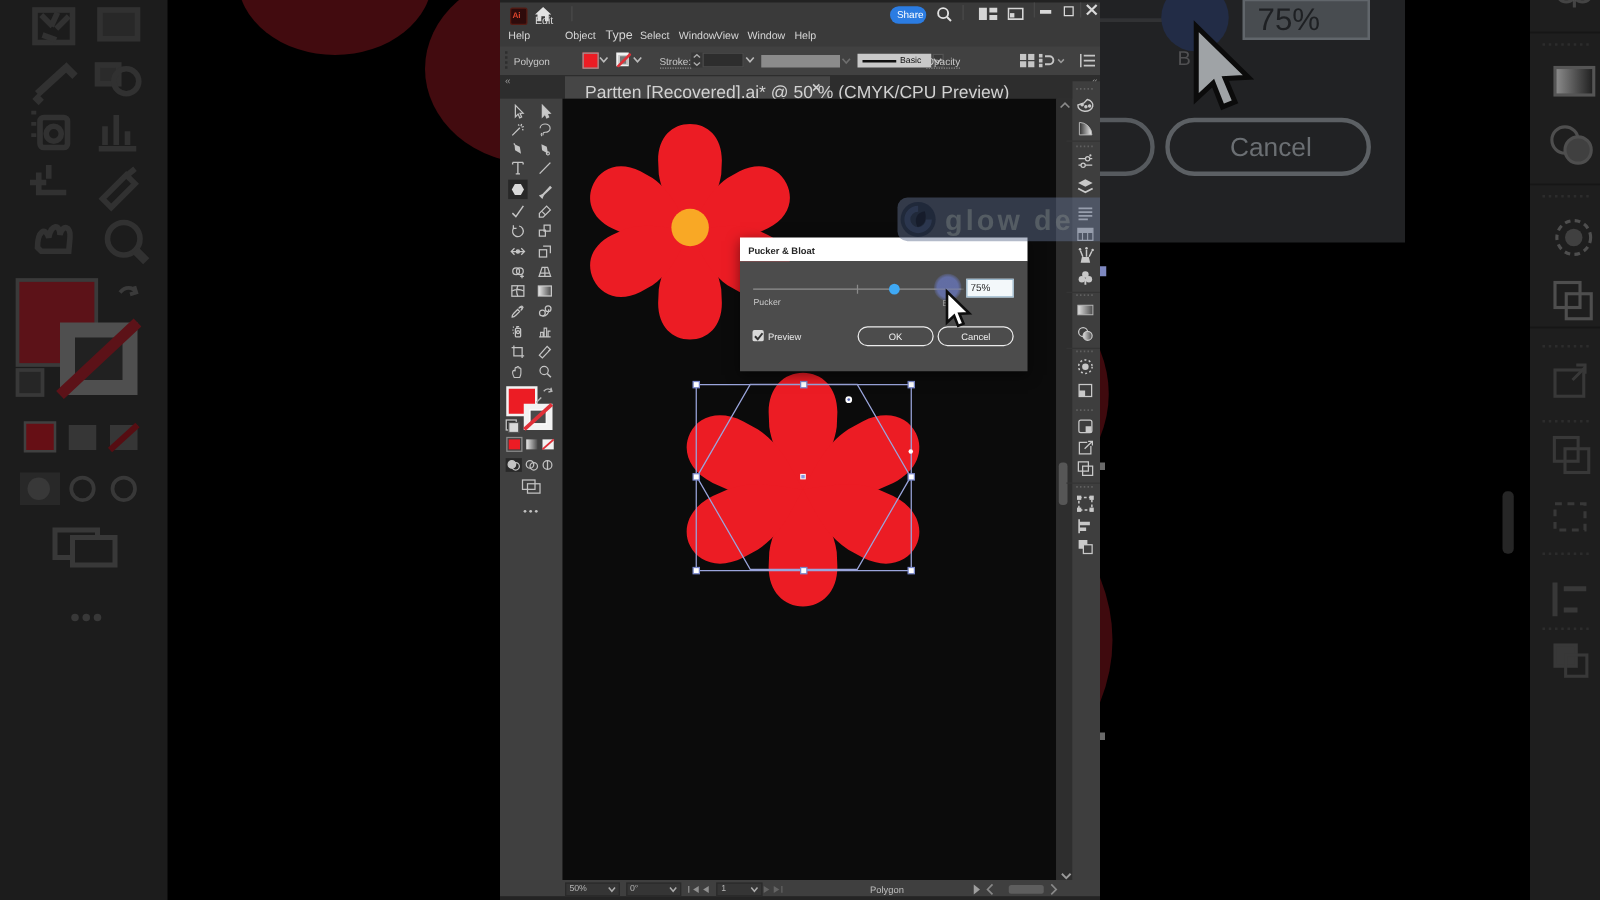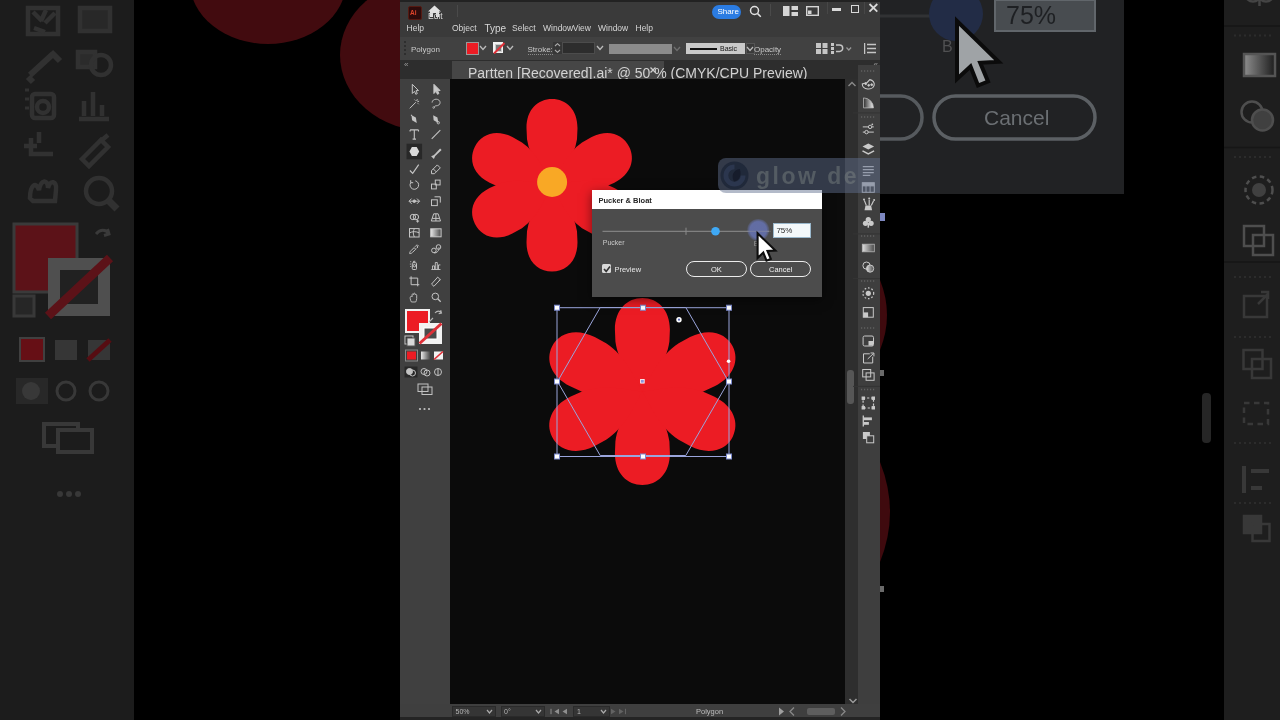--- a/index.html
+++ b/index.html
@@ -182,21 +182,21 @@
   <svg class="abs" style="left:273px;top:46px;" width="8" height="6">
         <path d="M1 1 L4 4.5 L7 1" stroke="#6e6e6e" stroke-width="1.3" fill="none"></path>
       </svg>
   <div class="abs" style="left:286px;top:42.5px;width:59px;height:11.5px;background:#c9c9c9;"></div>
   <div class="abs" style="left:290px;top:47.5px;width:27px;height:2.5px;background:#111;"></div>
   <div class="txt" style="left:320px;top:45px;font-size:7px;color:#111;">Basic</div>
   <div class="abs" style="left:345.5px;top:42.5px;width:9px;height:11.5px;background:#3a3a3a;border:1px solid #555;box-sizing:border-box;"></div>
   <svg class="abs" style="left:346px;top:46px;" width="8" height="6">
         <path d="M1 1 L4 4.5 L7 1" stroke="#bbb" stroke-width="1.2" fill="none"></path>
       </svg>
-  <div class="txt" style="left:354px;top:44.5px;font-size:8px;color:#c9c9c9;border-bottom:1px dotted #8a8a8a;">Opacity</div>
+  <div class="txt" style="left:341px;top:44.5px;font-size:8px;color:#c9c9c9;border-bottom:1px dotted #8a8a8a;">Opacity</div>
   <svg class="abs" style="left:416px;top:43px;" width="12" height="11" viewBox="0 0 12 11">
     <g fill="#c5c5c5">
           <rect x="0" y="0" width="5" height="5"></rect>
           <rect x="6.5" y="0" width="5" height="5"></rect>
           <rect x="0" y="6" width="5" height="5"></rect>
           <rect x="6.5" y="6" width="5" height="5"></rect>
         </g>
   </svg>
   <svg class="abs" style="left:431px;top:42.5px;" width="22" height="11" viewBox="0 0 22 11">
     <g fill="#c5c5c5">

